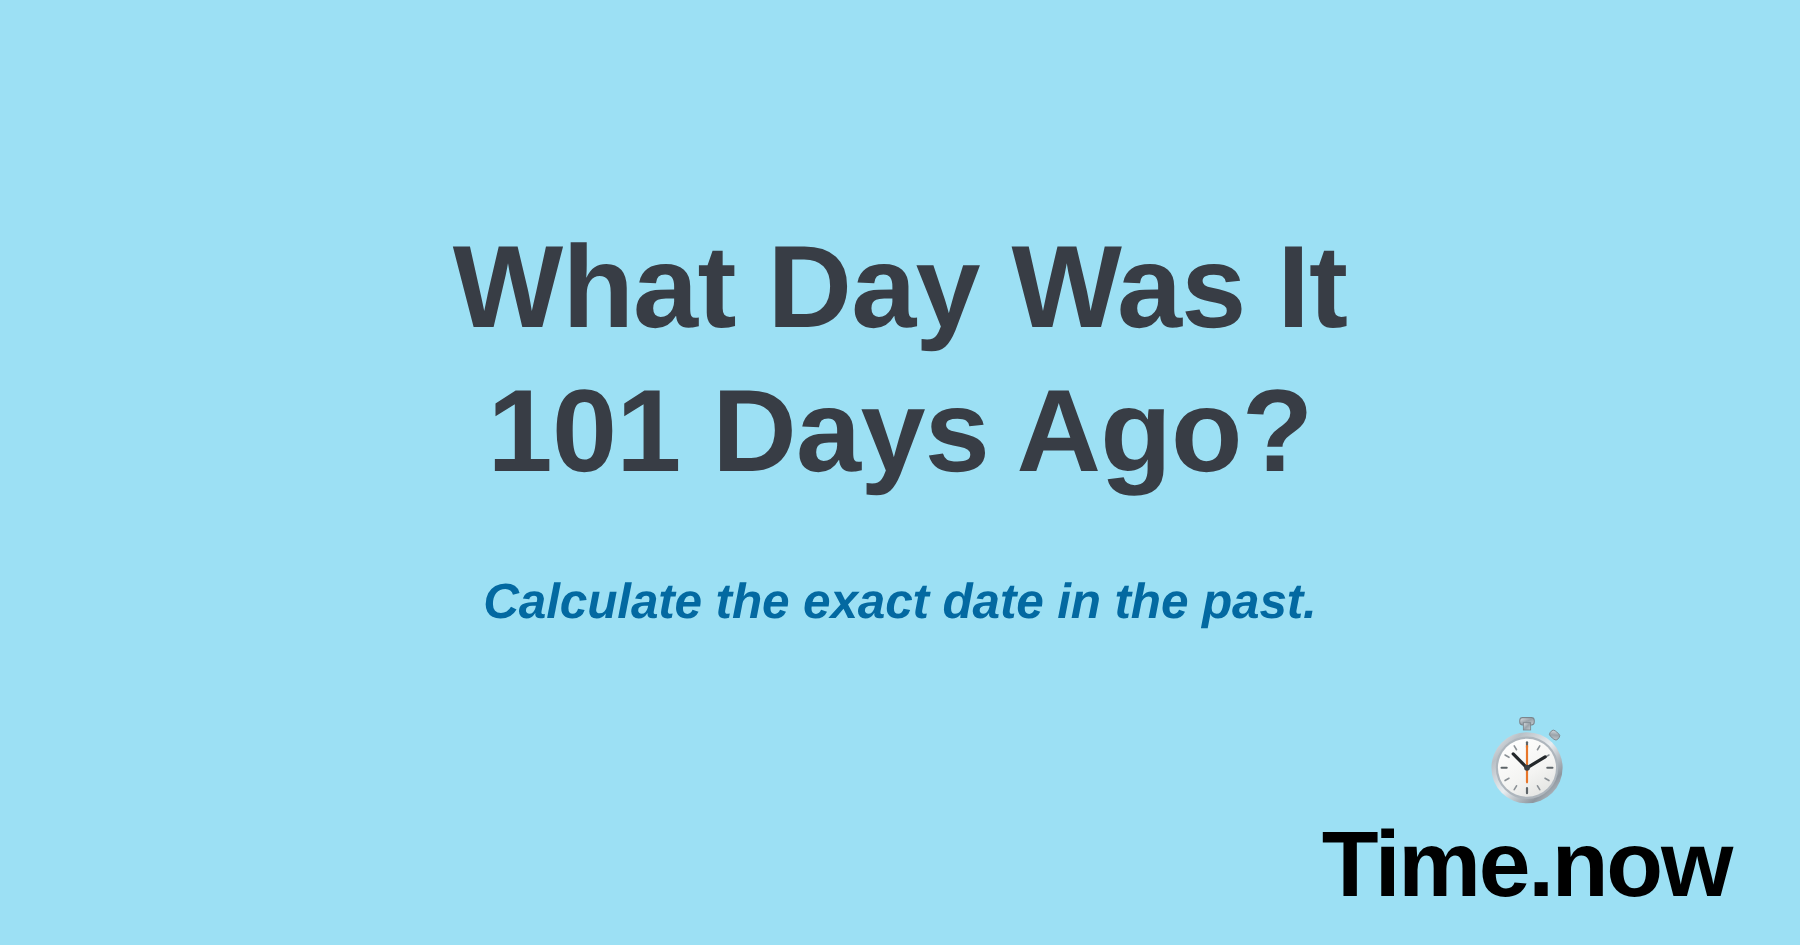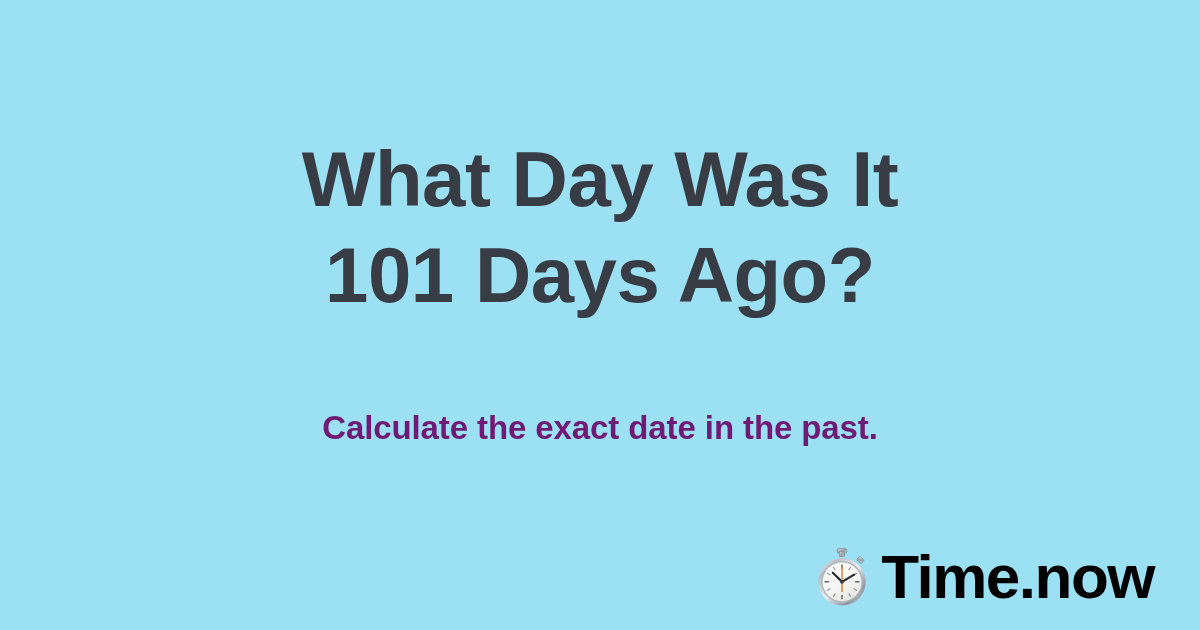--- a/index.html
+++ b/index.html
@@ -22,27 +22,26 @@
     width: 1200px;
     height: 630px;
     background: #9ce0f4;
   }
 
   
   .hero {
     position: absolute;
     left: 0;
     right: 0;
-    top: 132px;
+    top: 144px;
     display: flex;
     flex-direction: column;
     align-items: center;
     text-align: center;
     padding: 0 40px;
-    gap: 39px;
   }
 
   .headline {
     color: #383d45;
     font-size: 78px;
     font-weight: bold;
     line-height: 1.23;
     letter-spacing: -0.5px;
     max-width: 820px;
   }
@@ -62,20 +61,21 @@
   }
 
   
   .brand {
     position: absolute;
     right: 46px;
     bottom: 22px;
     display: flex;
     align-items: center;
     gap: 8px;
+    flex-direction: column;
   }
 
   .brand-icon {
     width: 62px;
     height: 62px;
     display: block;
     flex: 0 0 auto;
   }
 
   .brand-name {
@@ -92,21 +92,21 @@
 
 <div class="card" style="background: rgb(156, 224, 244);">
 
   <div class="hero">
 
     <h1 class="headline" style="color: rgb(56, 61, 69);">
       <span class="headline-line">What Day Was It</span>
       <span class="headline-line">101 Days Ago?</span>
     </h1>
 
-    <p class="subtitle" style="color: #701a75;">Calculate the exact date in the past.</p>
+    <p class="subtitle" style="color: #0369a1; font-style: italic;">Calculate the exact date in the past.</p>
 
   </div>
 
   <div class="brand">
 
     <span class="brand-icon-wrap">
       <svg class="brand-icon" viewBox="0 0 64 64" aria-hidden="true">
         <defs>
           <linearGradient id="bezel" x1="0" y1="0" x2="1" y2="1">
             <stop offset="0%" stop-color="#f2f4f6"></stop>

